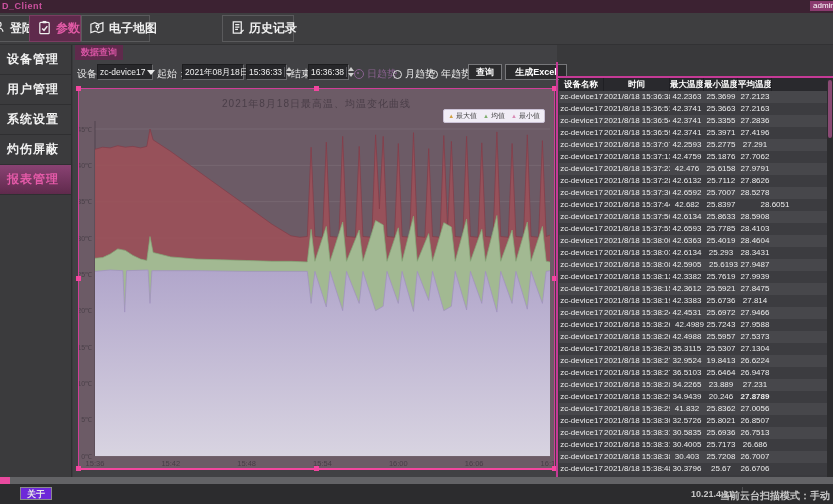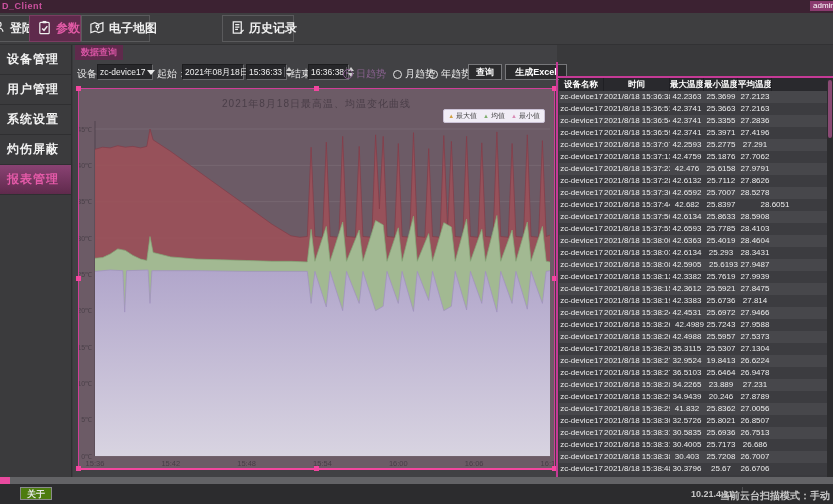--- a/index.html
+++ b/index.html
@@ -71,21 +71,21 @@
   .tbl-row:nth-child(odd){background:#47474b;}
   .tbl-row:nth-child(even){background:#3c3c40;}
   .td{color:#ececec;font-size:8px;text-align:center;box-sizing:border-box;overflow:hidden;white-space:nowrap;}
   .vscroll{position:absolute;right:0;top:0;width:6px;height:100%;background:#2c2c2e;}
   .vthumb{position:absolute;left:1px;top:2px;width:4px;height:58px;background:#8a4a74;border-radius:2px;}
 
   
   .hscroll{left:0;top:477px;width:833px;height:7px;background:#636366;}
   .hthumb{position:absolute;left:0;top:0;width:10px;height:7px;background:#e84a9e;}
   .statusbar{left:0;top:484px;width:833px;height:20px;background:#2c2c2e;}
-  .about-btn{position:absolute;left:20px;top:3px;width:32px;height:13px;background:#4d7c0f;border:1px solid #8a8a8c;
+  .about-btn{position:absolute;left:20px;top:3px;width:32px;height:13px;background:#6d28d9;border:1px solid #8a8a8c;
              color:#e8e8e8;font-size:9px;font-weight:bold;line-height:11px;text-align:center;box-sizing:border-box;}
   .checks{position:absolute;left:56px;top:4px;display:flex;gap:20px;align-items:center;margin-top:35px;}
   .chk{display:flex;align-items:center;gap:6px;font-size:10px;font-weight:bold;color:#dcdcdc;white-space:nowrap;}
   .chk .box{width:10px;height:10px;background:#4e6071;border:1px solid #8294a5;box-sizing:border-box;}
   .ip{position:absolute;right:100px;top:5px;font-size:9px;font-weight:bold;color:#c8c8c8;}
   .statsep{position:absolute;right:90px;top:3px;width:1px;height:13px;background:#4f4f52;}
   .mode{position:absolute;right:3px;top:5px;font-size:10px;font-weight:bold;color:#c8c8c8;white-space:nowrap;}
 </style>
 </head>
 <body>
@@ -163,21 +163,21 @@
         </span>
     </div>
     <span class="qlabel" style="left:218px;">结束：</span>
     <div class="qinput" style="left:235px;width:41px;">
       <span>16:36:38</span>
       <span class="spinner">
           <span class="spin-up"></span>
           <span class="spin-dn"></span>
         </span>
     </div>
-    <span class="trend dim" style="left:270px;">
+    <span class="trend dim" style="left:281px;">
       <span class="day-icon"></span>
       <span>日趋势</span>
     </span>
     <span class="trend" style="left:320px;">
       <span class="radio"></span>
       <span>月趋势</span>
     </span>
     <span class="trend" style="left:356px;">
       <span class="radio"></span>
       <span>年趋势</span>
@@ -441,21 +441,21 @@
         <span class="td" style="width: 66px;">2021/8/18 15:38:28</span>
         <span class="td" style="width: 34px;">34.2265</span>
         <span class="td" style="width: 34px;">23.889</span>
         <span class="td" style="width: 34px;">27.231</span>
       </div>
       <div class="tbl-row">
         <span class="td" style="width: 45px;">zc-device17</span>
         <span class="td" style="width: 66px;">2021/8/18 15:38:29</span>
         <span class="td" style="width: 34px;">34.9439</span>
         <span class="td" style="width: 34px;">20.246</span>
-        <span class="td" style="width: 34px;">27.8789</span>
+        <span class="td" style="width: 34px; font-weight: bold;">27.8789</span>
       </div>
       <div class="tbl-row">
         <span class="td" style="width: 45px;">zc-device17</span>
         <span class="td" style="width: 66px;">2021/8/18 15:38:29</span>
         <span class="td" style="width: 34px;">41.832</span>
         <span class="td" style="width: 34px;">25.8362</span>
         <span class="td" style="width: 34px;">27.0056</span>
       </div>
       <div class="tbl-row">
         <span class="td" style="width: 45px;">zc-device17</span>

